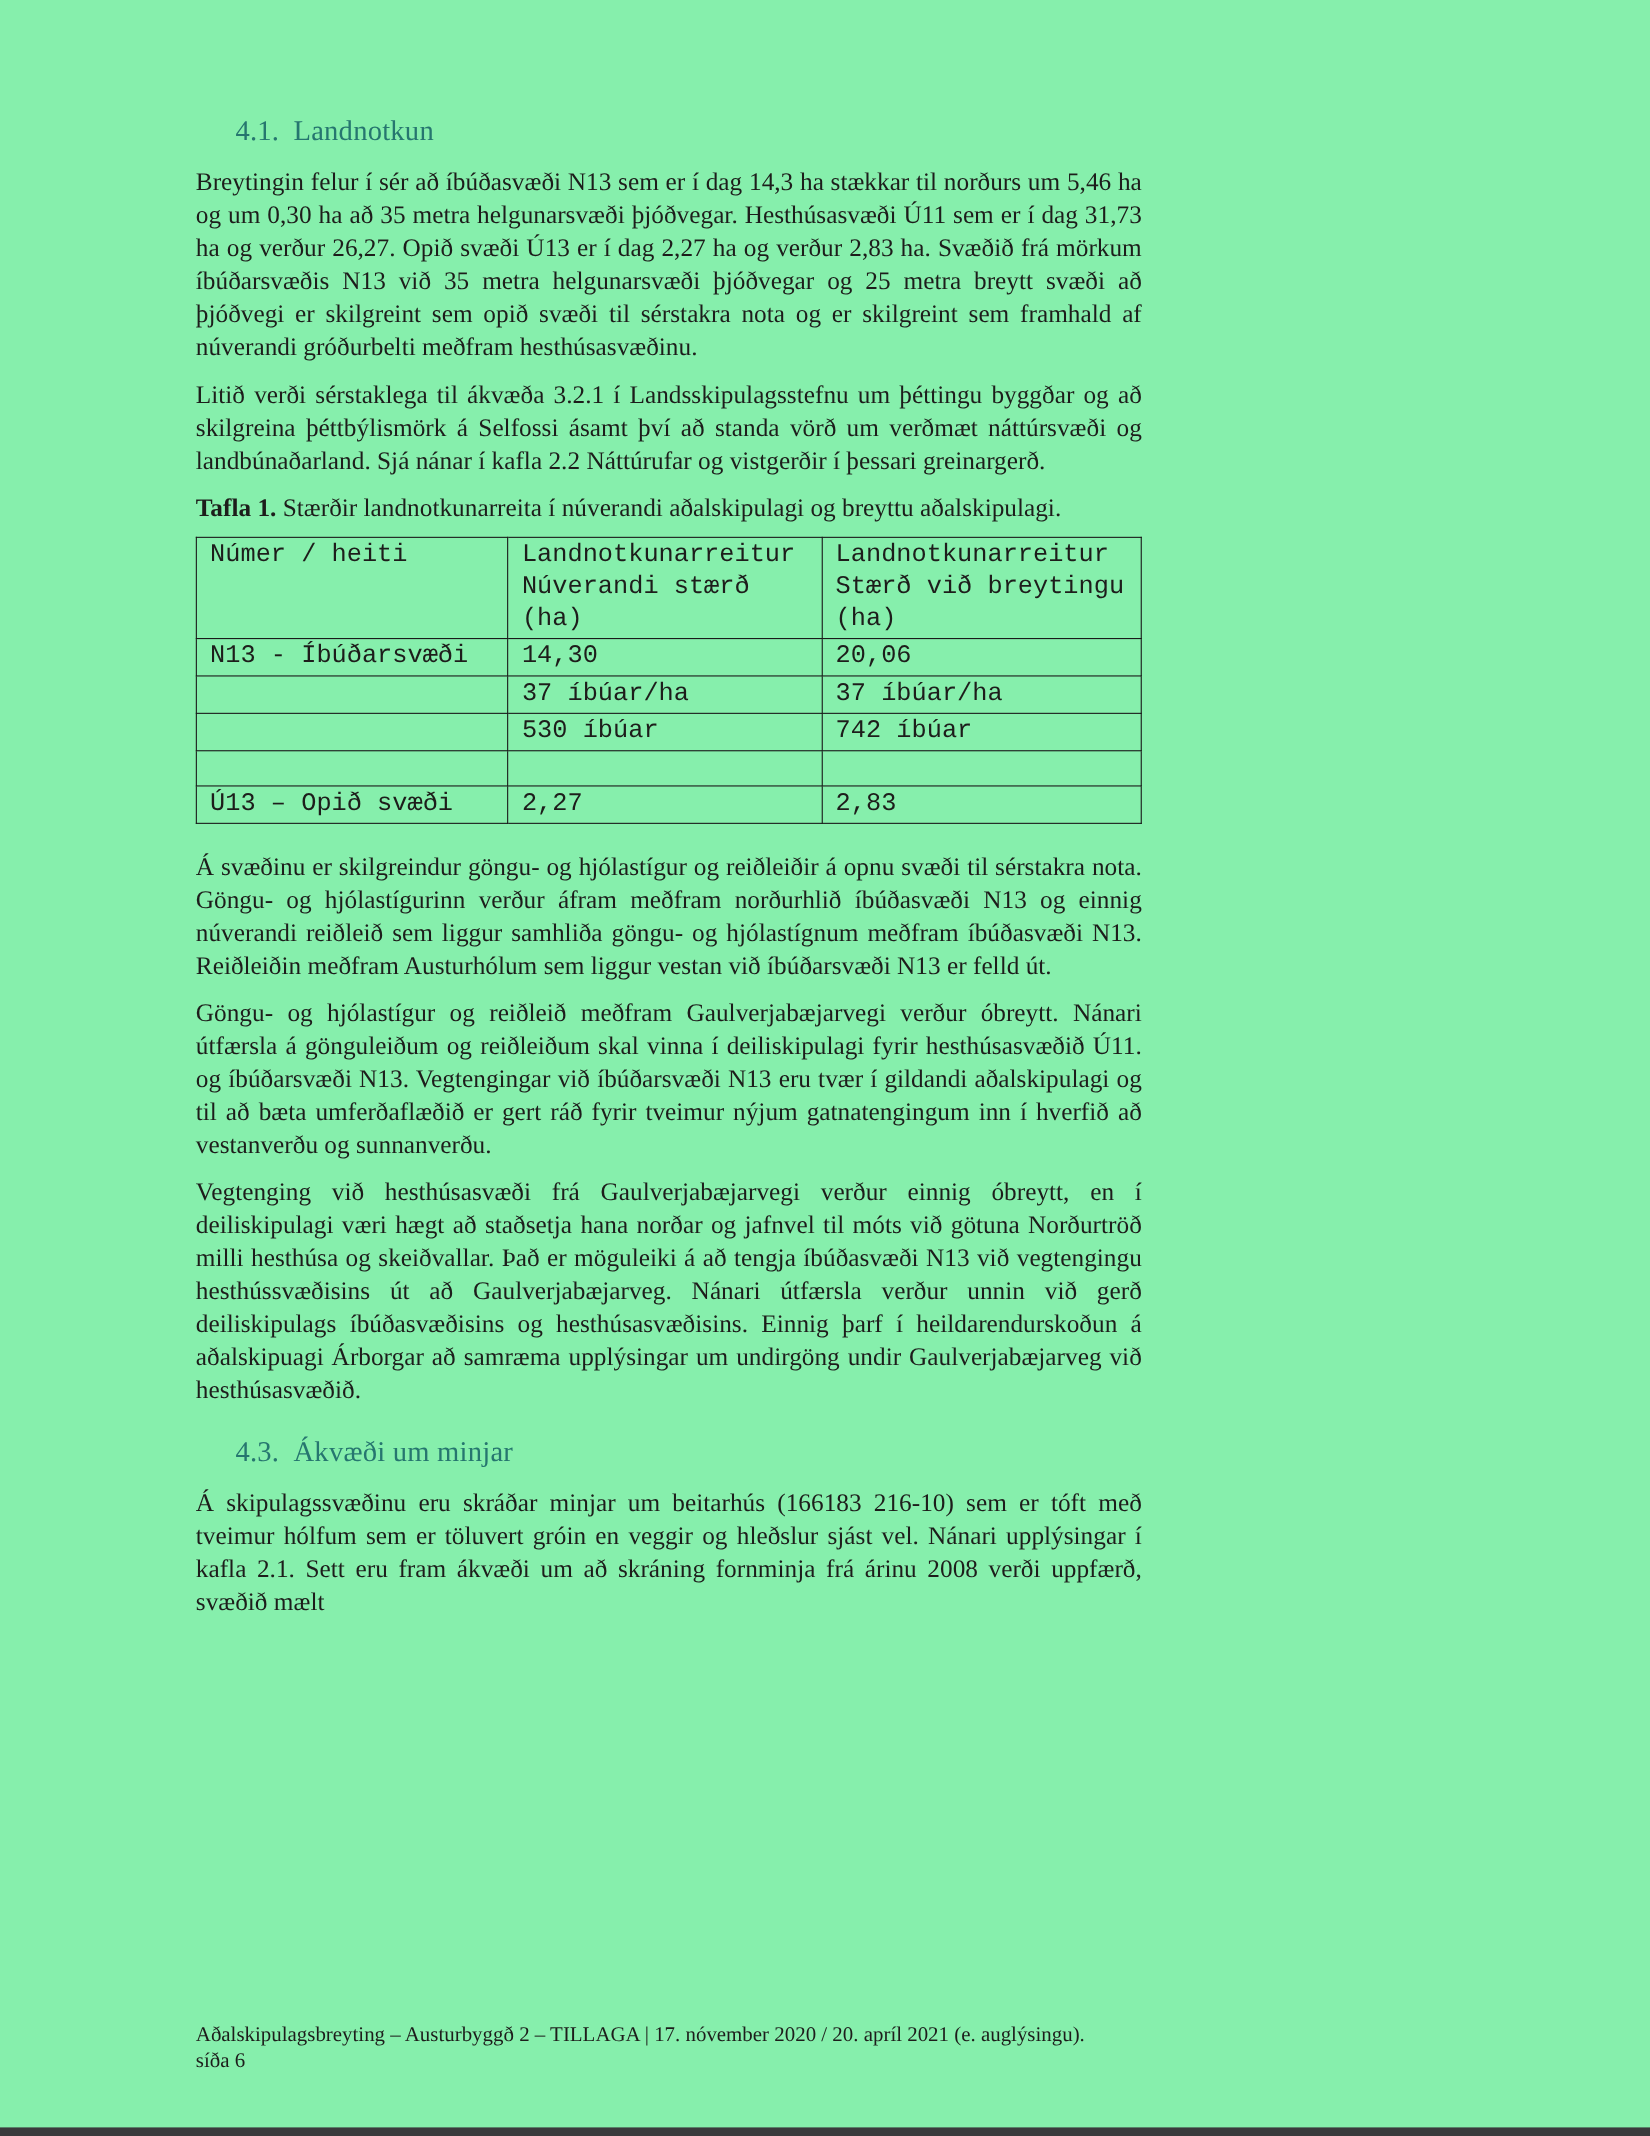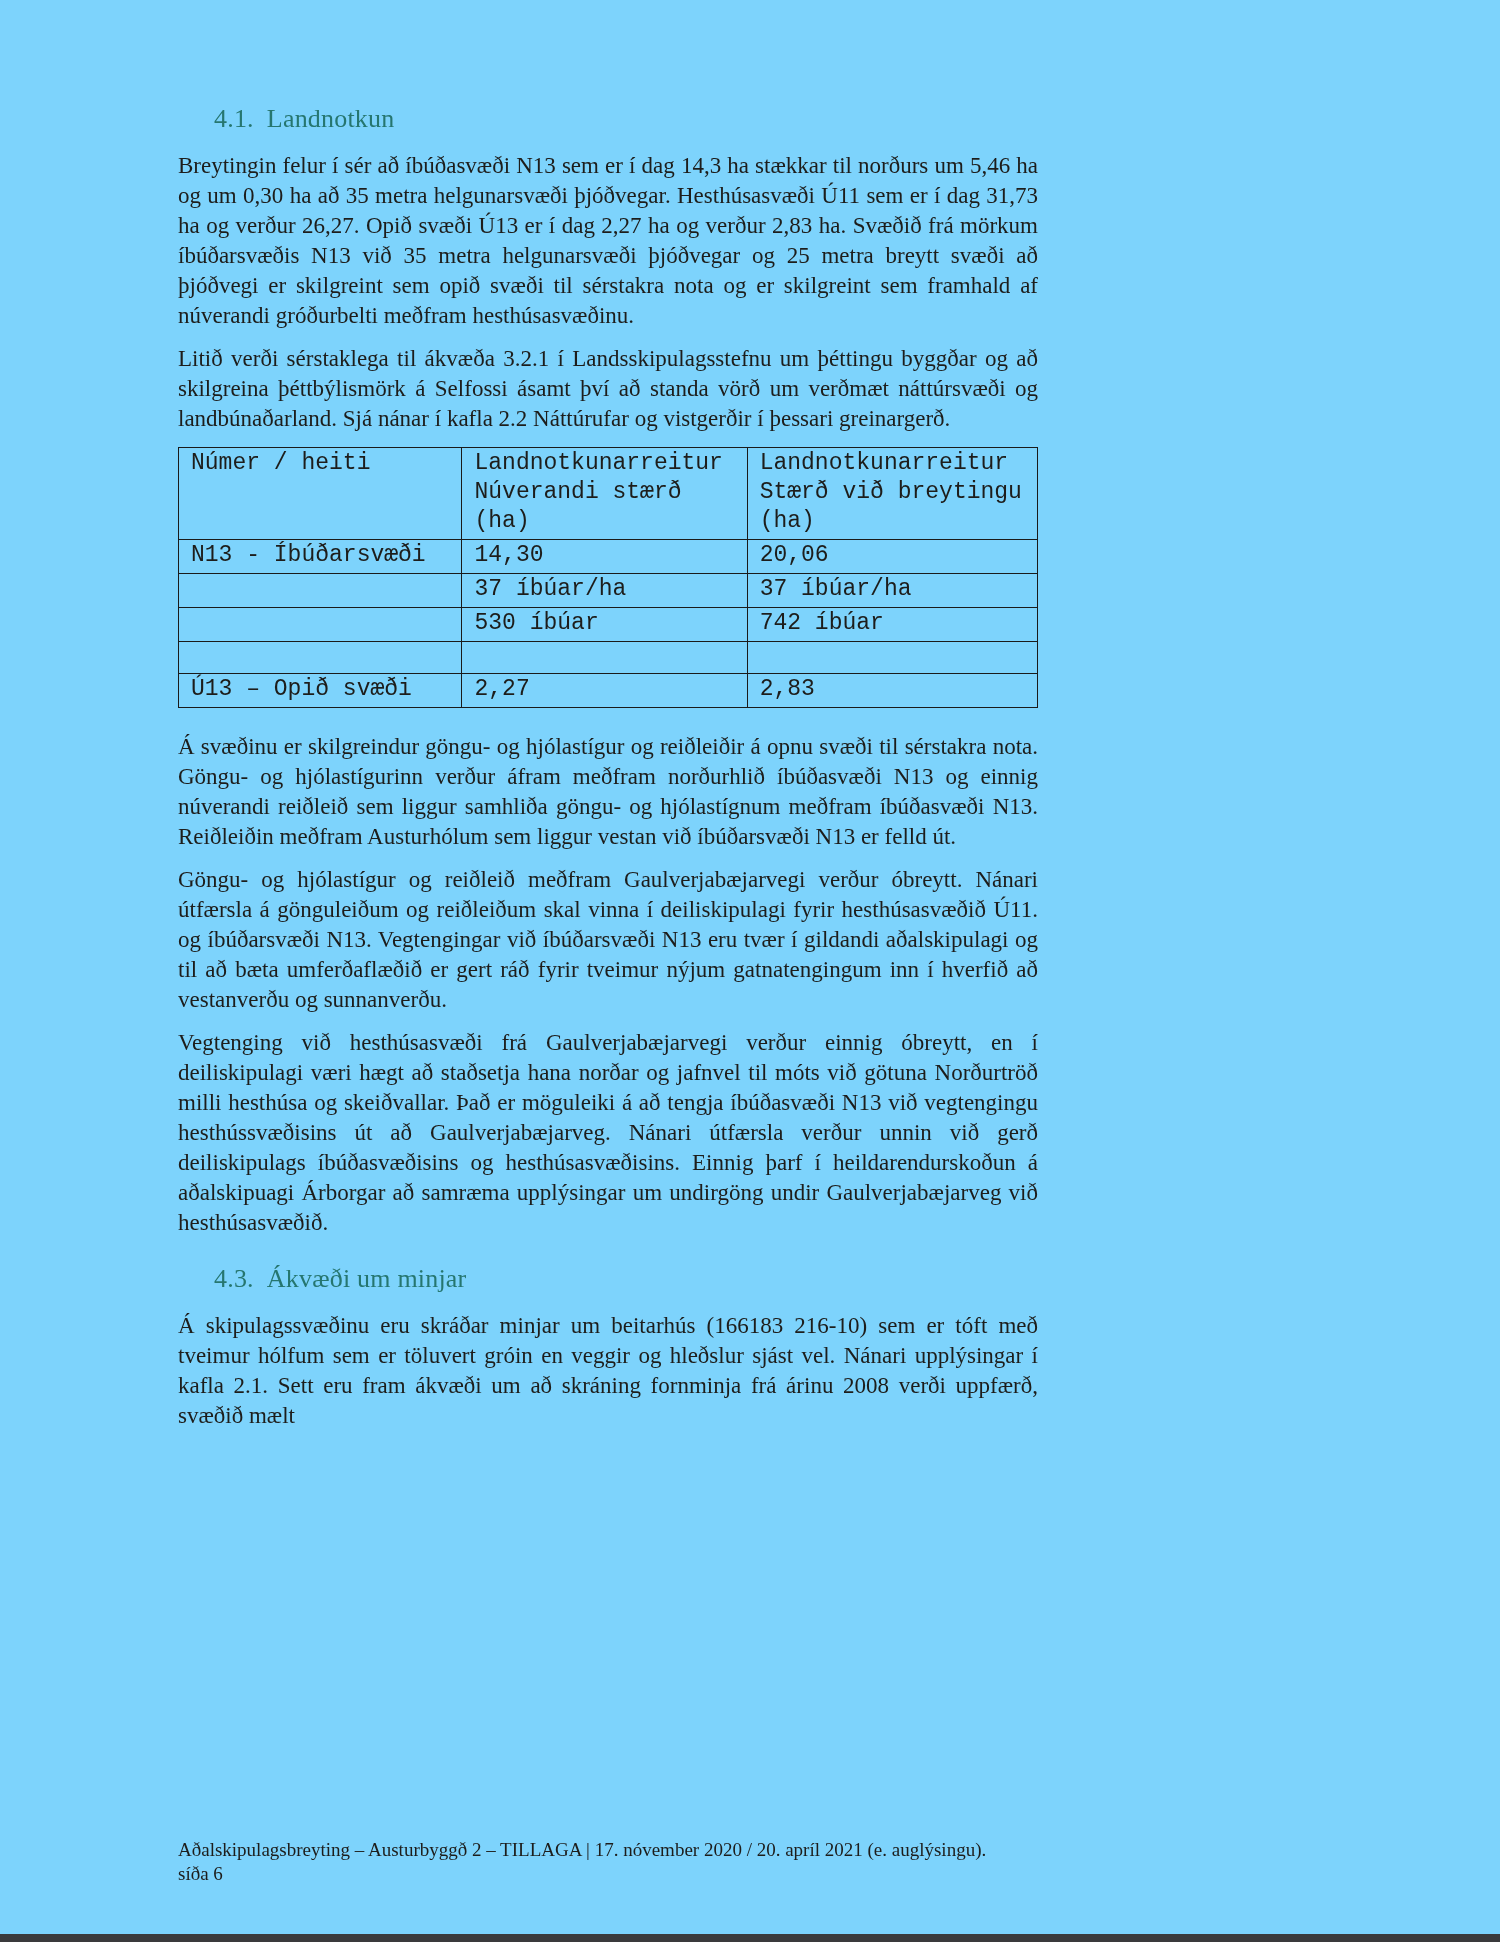--- a/index.html
+++ b/index.html
@@ -9,21 +9,21 @@
     width: 1500px;
     height: 1942px;
     position: relative;
     font-family: "Liberation Serif", "DejaVu Serif", serif;
     color: #1d1d1b;
     overflow: hidden;
   }
   .page {
     position: absolute;
     inset: 0;
-    background: #7dd3fc;
+    background: #86efac;
   }
   .content {
     position: absolute;
     top: 78px;
     left: 178px;
     width: 860px;
   }
   h2.heading {
     color: #26766f;
     font-size: 26px;
@@ -93,20 +93,23 @@
 <div class="page">
   <div class="content">
 
     <h2 class="heading">
       <span class="h-num">4.1.</span><span>Landnotkun</span>
     </h2>
 
     <p class="body-par">Breytingin felur í sér að íbúðasvæði N13 sem er í dag 14,3 ha stækkar til norðurs um 5,46 ha og um 0,30 ha að 35 metra helgunarsvæði þjóðvegar. Hesthúsasvæði Ú11 sem er í dag 31,73 ha og verður 26,27. Opið svæði Ú13 er í dag 2,27 ha og verður 2,83 ha. Svæðið frá mörkum íbúðarsvæðis N13 við 35 metra helgunarsvæði þjóðvegar og 25 metra breytt svæði að þjóðvegi er skilgreint sem opið svæði til sérstakra nota og er skilgreint sem framhald af núverandi gróðurbelti meðfram hesthúsasvæðinu.</p>
     <p class="body-par">Litið verði sérstaklega til ákvæða 3.2.1 í Landsskipulagsstefnu um þéttingu byggðar og að skilgreina þéttbýlismörk á Selfossi ásamt því að standa vörð um verðmæt náttúrsvæði og landbúnaðarland. Sjá nánar í kafla 2.2 Náttúrufar og vistgerðir í þessari greinargerð.</p>
 
+    <p class="caption">
+      <span class="bold">Tafla 1.</span><span> Stærðir landnotkunarreita í núverandi aðalskipulagi og breyttu aðalskipulagi.</span>
+    </p>
 
     <table class="data">
       <colgroup>
           <col class="c1">
           <col class="c2">
           <col class="c3">
         </colgroup>
       <thead>
         <tr>
           <th>Númer / heiti</th>

